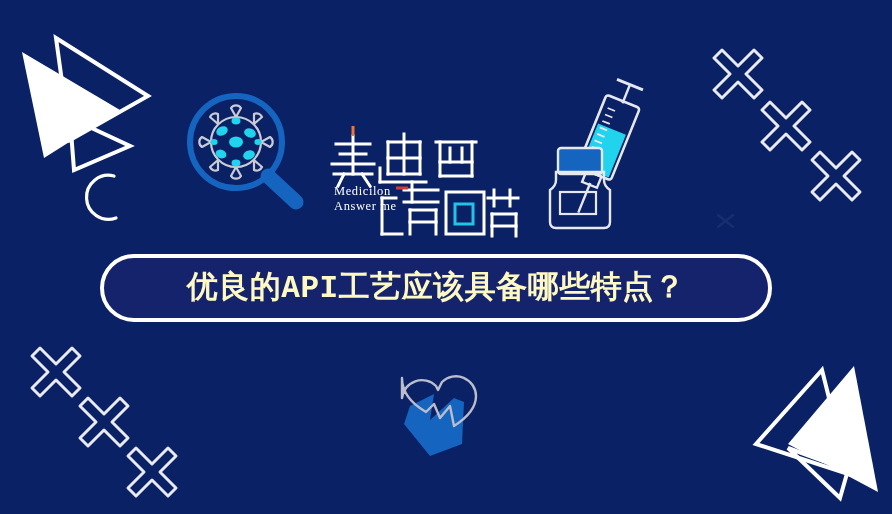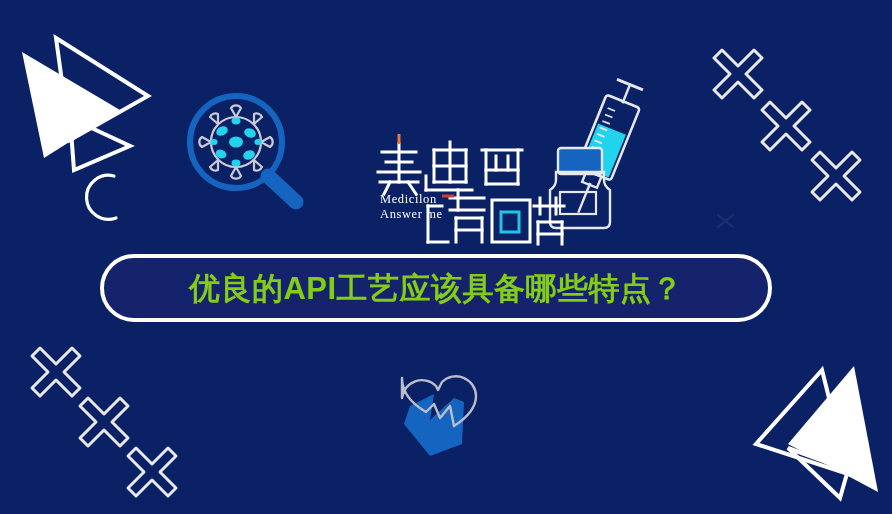--- a/index.html
+++ b/index.html
@@ -26,38 +26,37 @@
     border: 4px solid #ffffff;
     border-radius: 40px;
     background: #15236c;
     box-sizing: border-box;
     display: flex;
     align-items: center;
     justify-content: center;
     z-index: 6;
   }
   #headline-text {
-    color: #84cc16;
+    color: #fef9c3;
     font-size: 31px;
     font-weight: bold;
     letter-spacing: 0.5px;
     line-height: 1;
     white-space: nowrap;
-    font-family: Liberation Sans, sans-serif;
+    font-family: Liberation Mono, monospace;
   }
 
   
   #logo-block {
     position: absolute;
     left: 326px;
-    top: 130px;
+    top: 122px;
     width: 196px;
     height: 118px;
     z-index: 5;
-    margin-left: 46px;
   }
   #logo-latin {
     position: absolute;
     left: 8px;
     top: 62px;
     color: #ffffff;
     font-family: "Liberation Serif", "DejaVu Serif", serif;
     font-size: 12.5px;
     line-height: 15px;
     letter-spacing: 0.6px;

